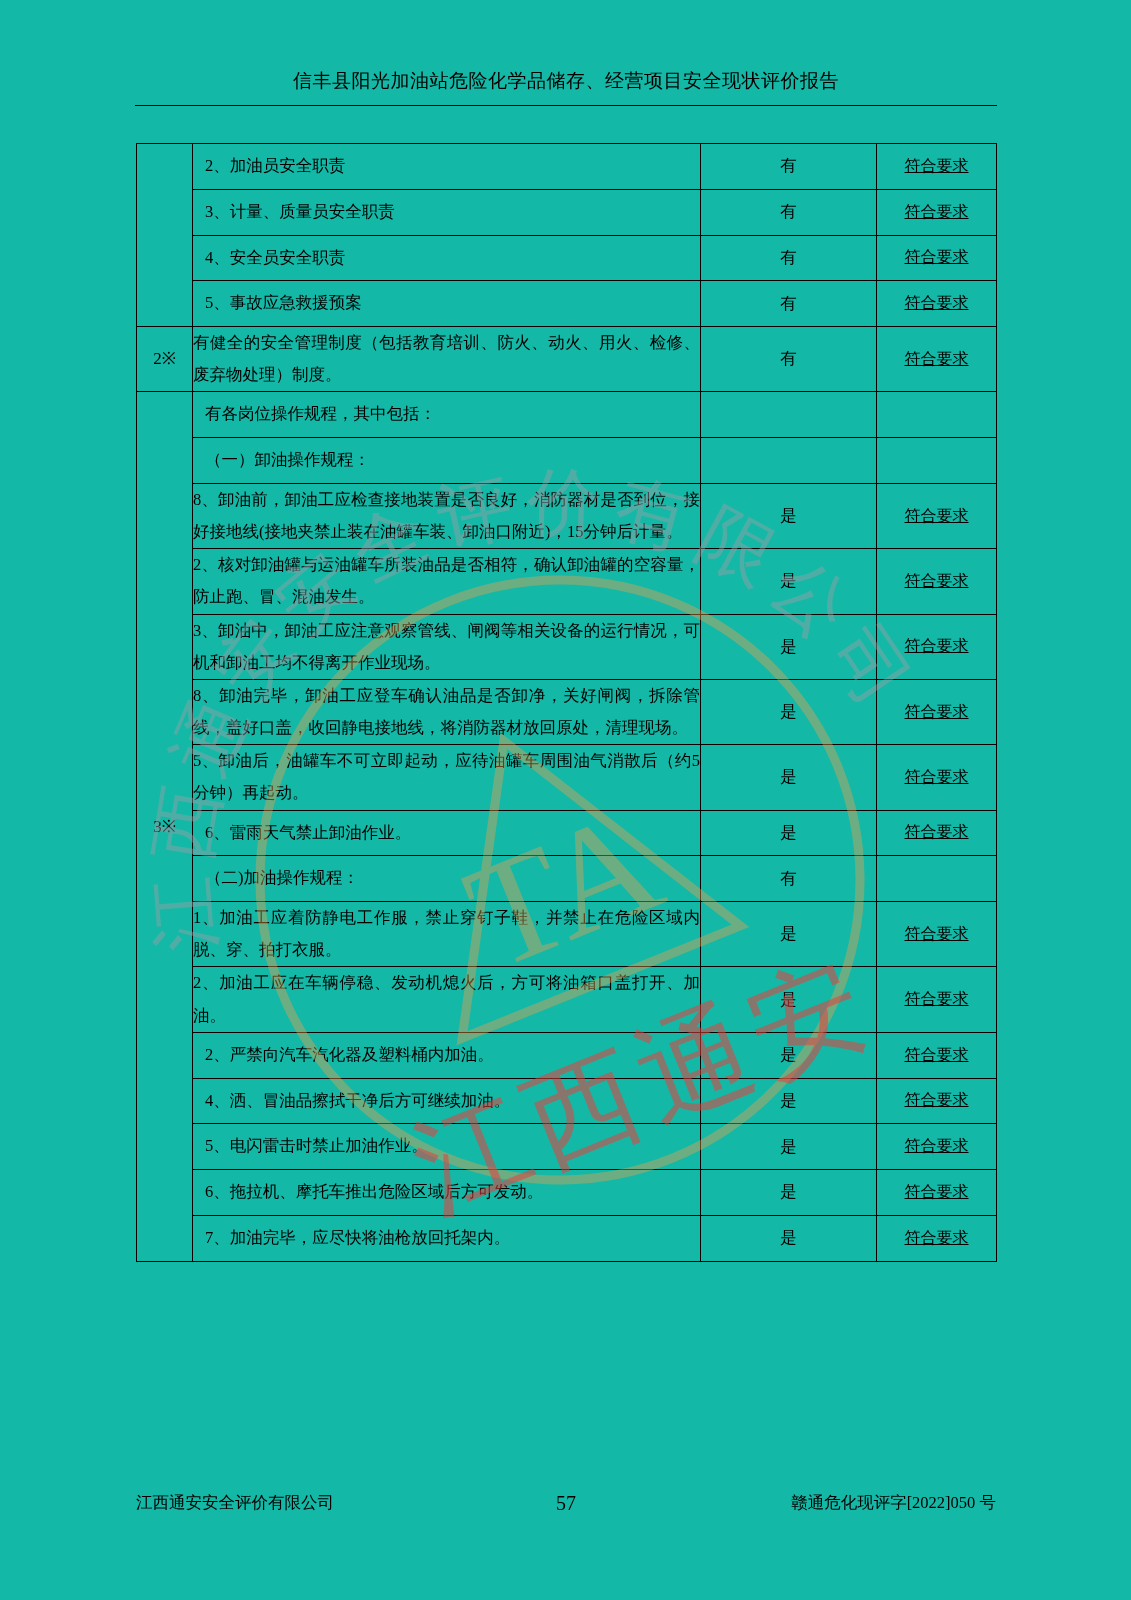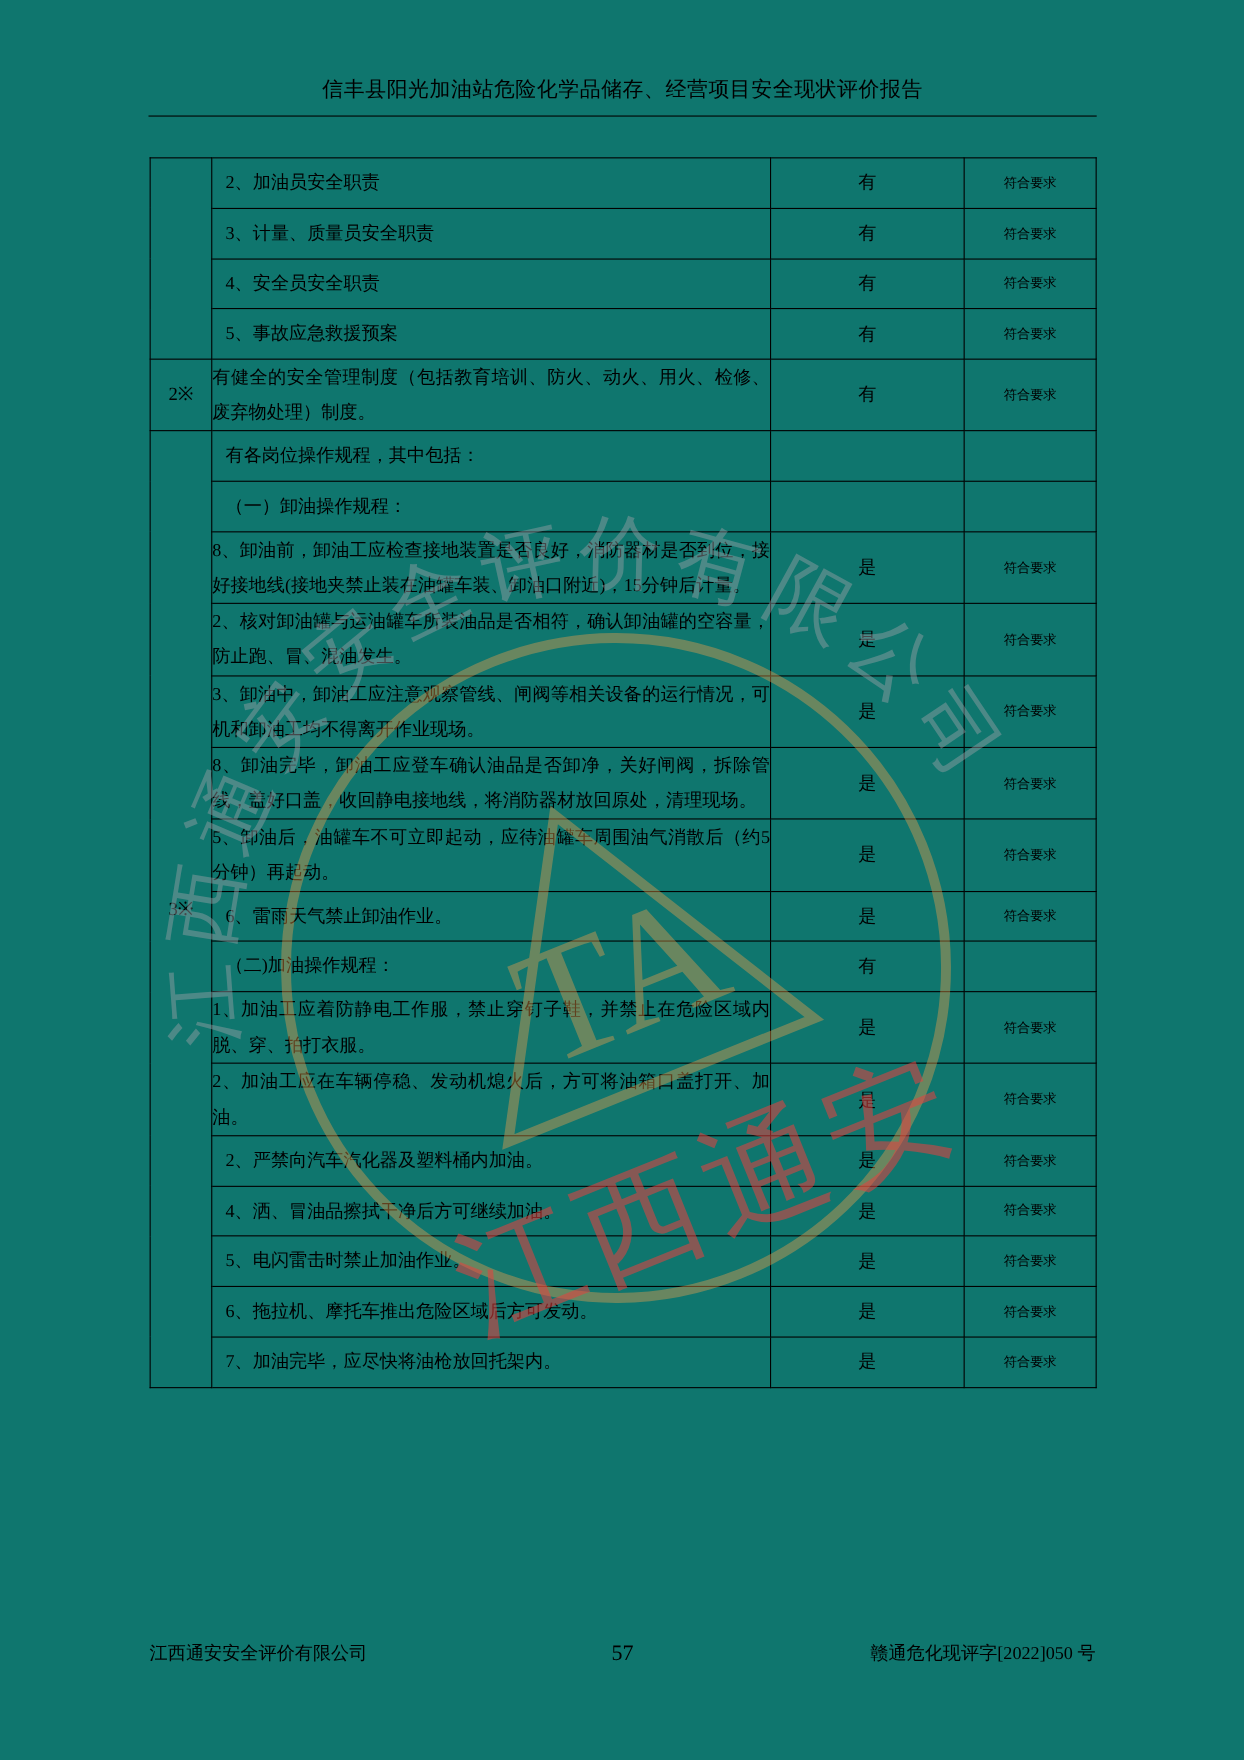--- a/index.html
+++ b/index.html
@@ -9,21 +9,21 @@
   }
   body {
     font-family: "Liberation Serif", "DejaVu Serif", serif;
     color: #000000;
   }
   .page {
     position: relative;
     width: 1131px;
     height: 1600px;
     margin: 0 auto;
-    background: #0f766e;
+    background: #14b8a6;
     overflow: hidden;
   }
 
   
   .header {
     position: absolute;
     top: 68px;
     left: 135px;
     width: 862px;
     text-align: center;
@@ -90,21 +90,22 @@
   .cell-item.single {
     padding: 10px 10px 10px 12px;
     line-height: 1.5;
   }
   .cell-mid {
     text-align: center;
     font-size: 16.5px;
   }
   .cell-res {
     text-align: center;
-    font-size: 12px;
+    font-size: 16px;
+    text-decoration: underline;
   }
 
   
   .footer {
     position: absolute;
     bottom: 86px;
     left: 136px;
     width: 860px;
     display: flex;
     align-items: baseline;

